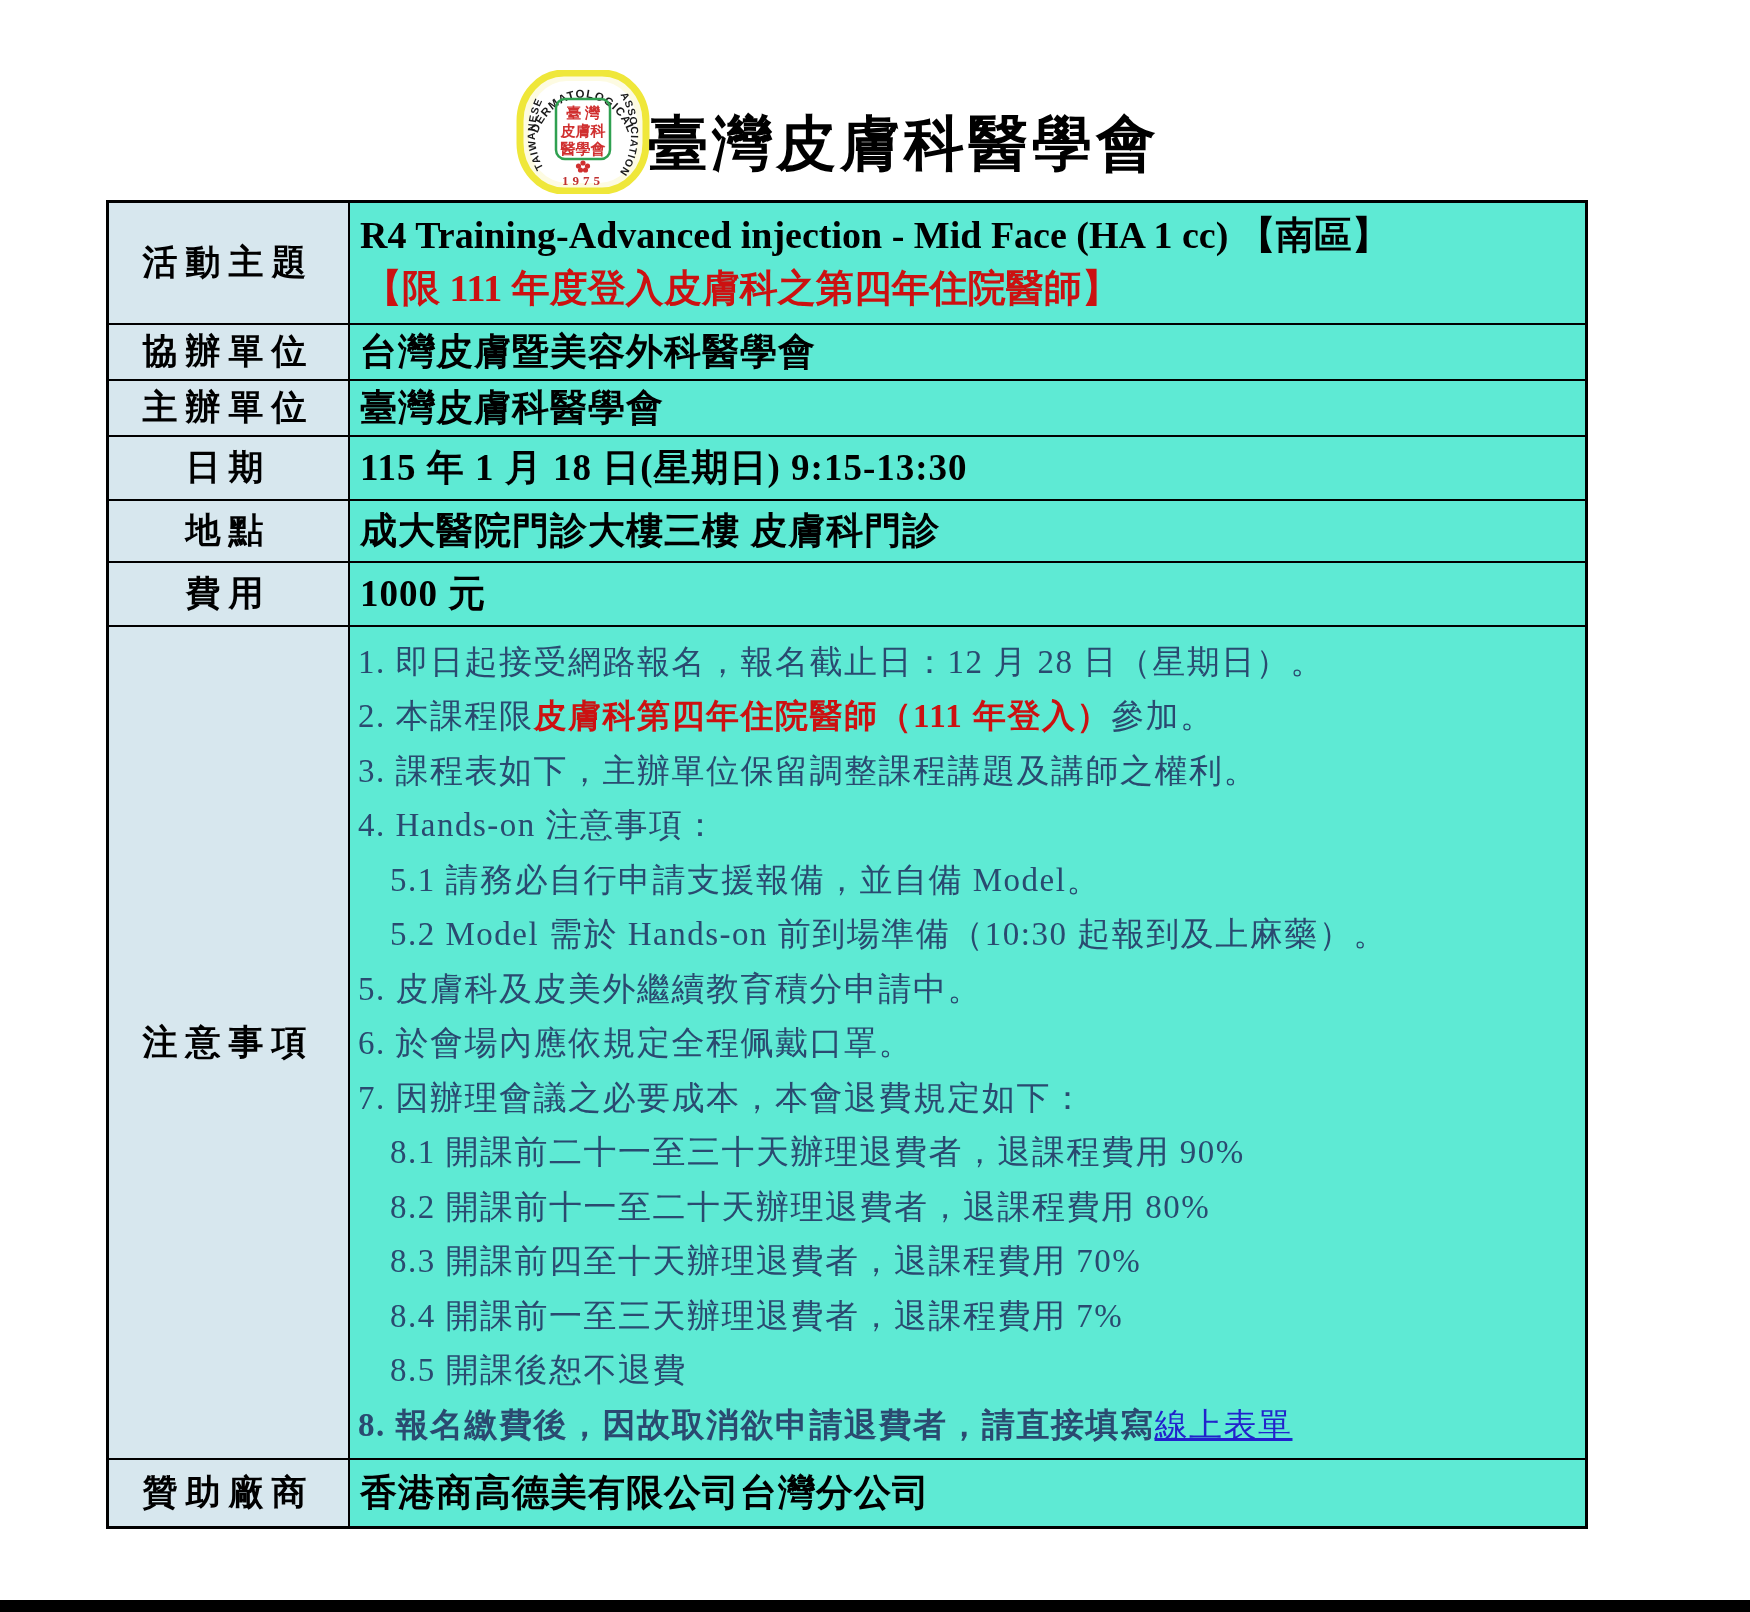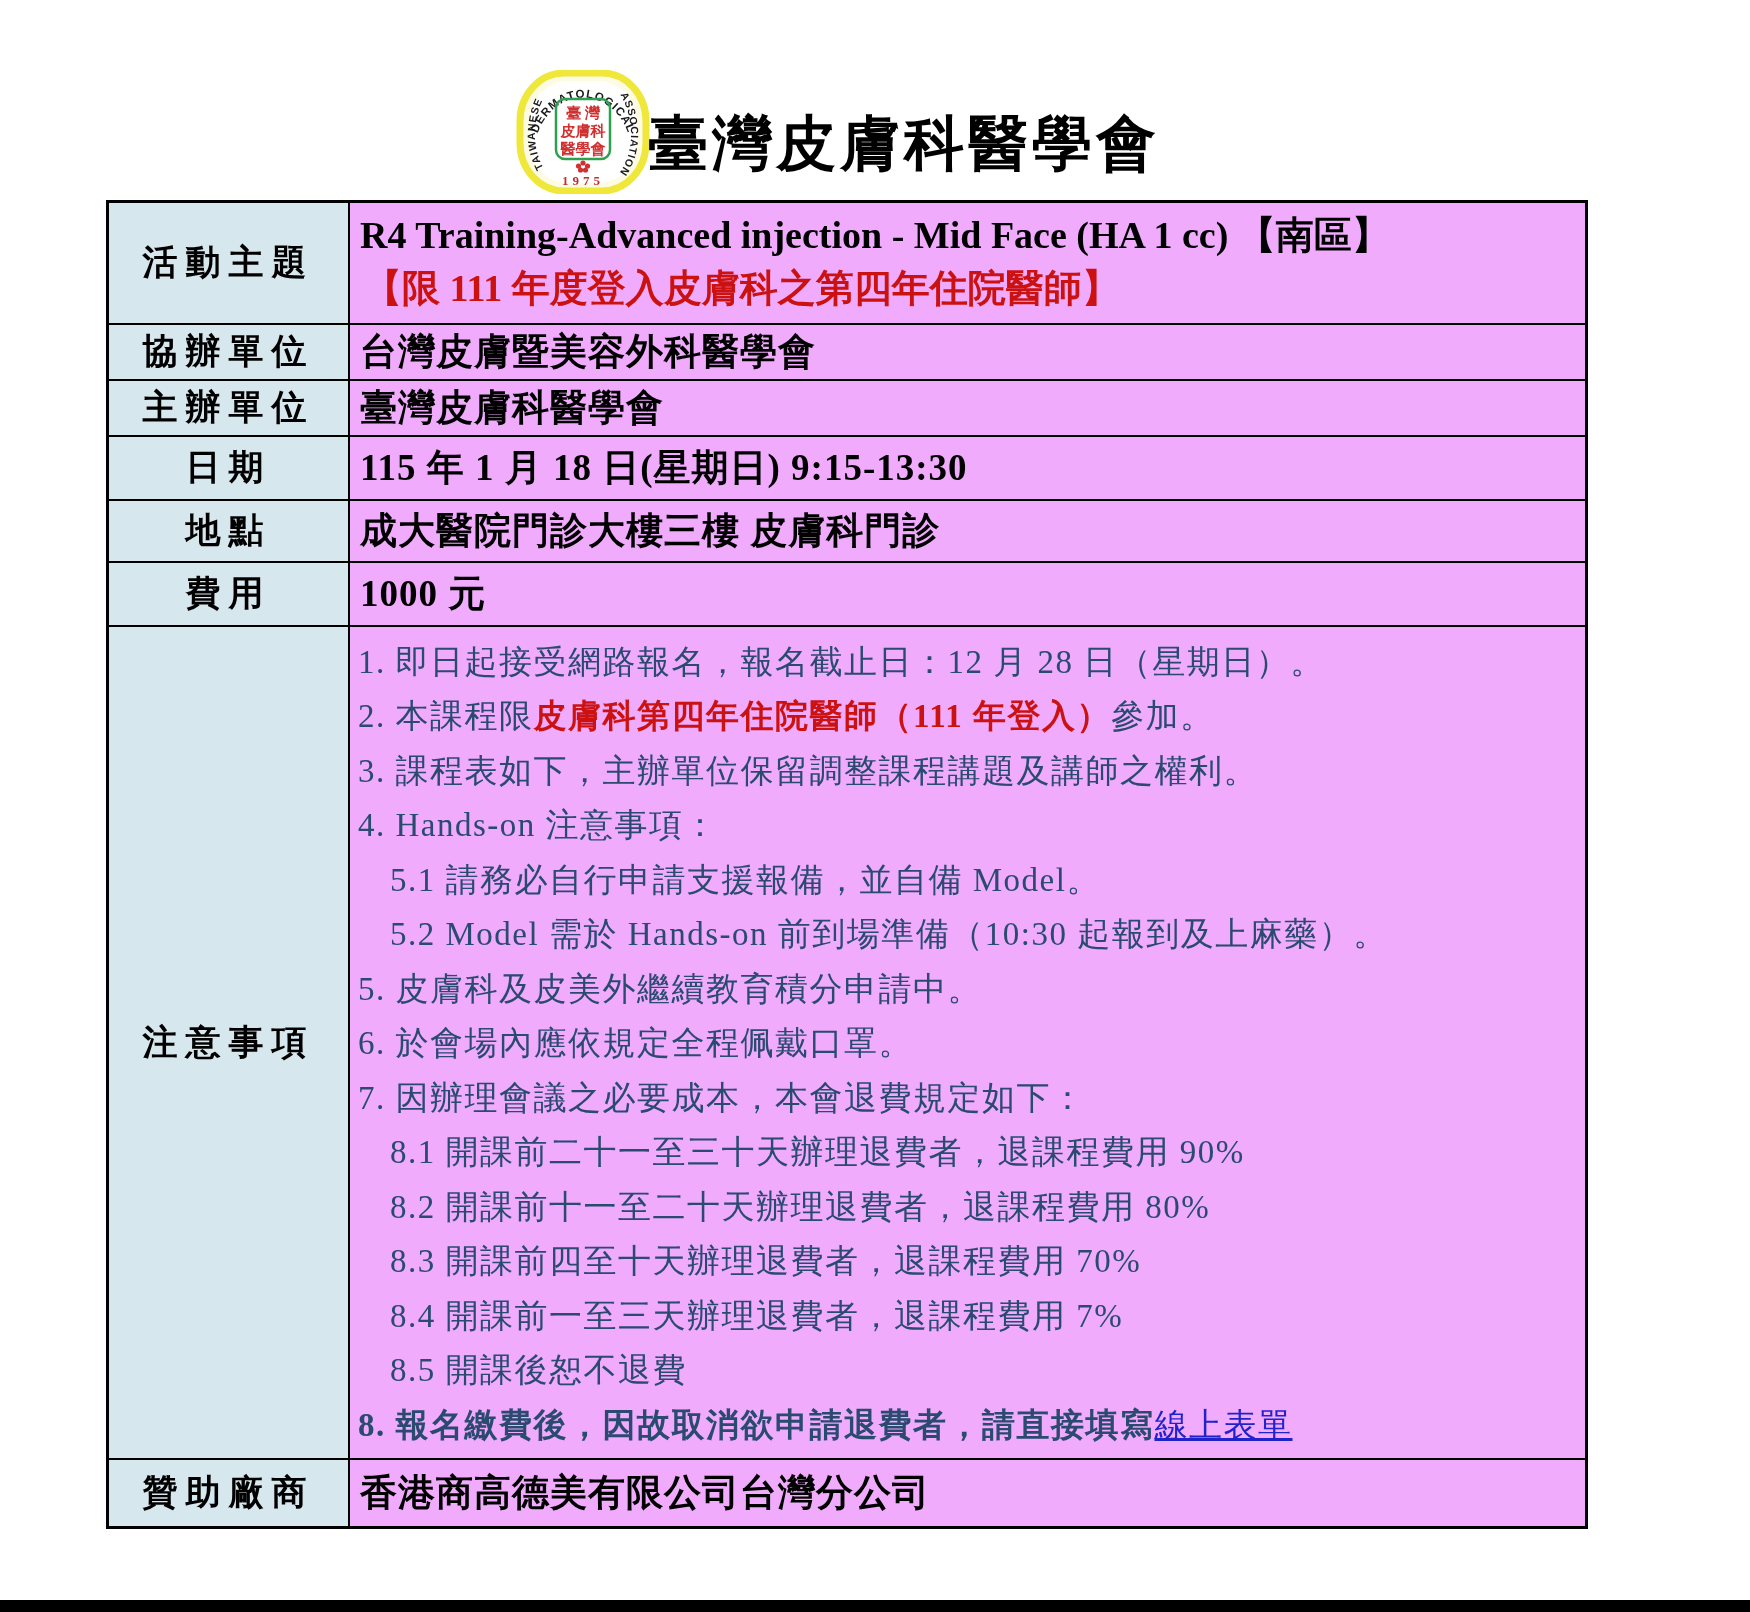--- a/index.html
+++ b/index.html
@@ -22,21 +22,21 @@
     border-collapse:collapse;table-layout:fixed;
   }
   .info-table th,.info-table td{
     border:2px solid #000;padding:0;vertical-align:middle;
   }
   .info-table{border:3px solid #000;}
   .info-table th{
     width:239px;background:#D7E7EE;font-weight:bold;color:#000;
     font-size:35px;text-align:center;letter-spacing:8px;
   }
-  .info-table td{background:#f0abfc;text-align:left;}
+  .info-table td{background:#5eead4;text-align:left;}
   .val{
     font-size:37px;font-weight:bold;color:#000;
     padding:2px 10px;letter-spacing:1px;white-space:nowrap;
   }
   .subject-line1{
     font-size:38px;font-weight:bold;color:#000;
     padding:4px 10px 0 10px;white-space:nowrap;
   }
   .subject-line2{
     font-size:38px;font-weight:bold;color:#CC1111;

